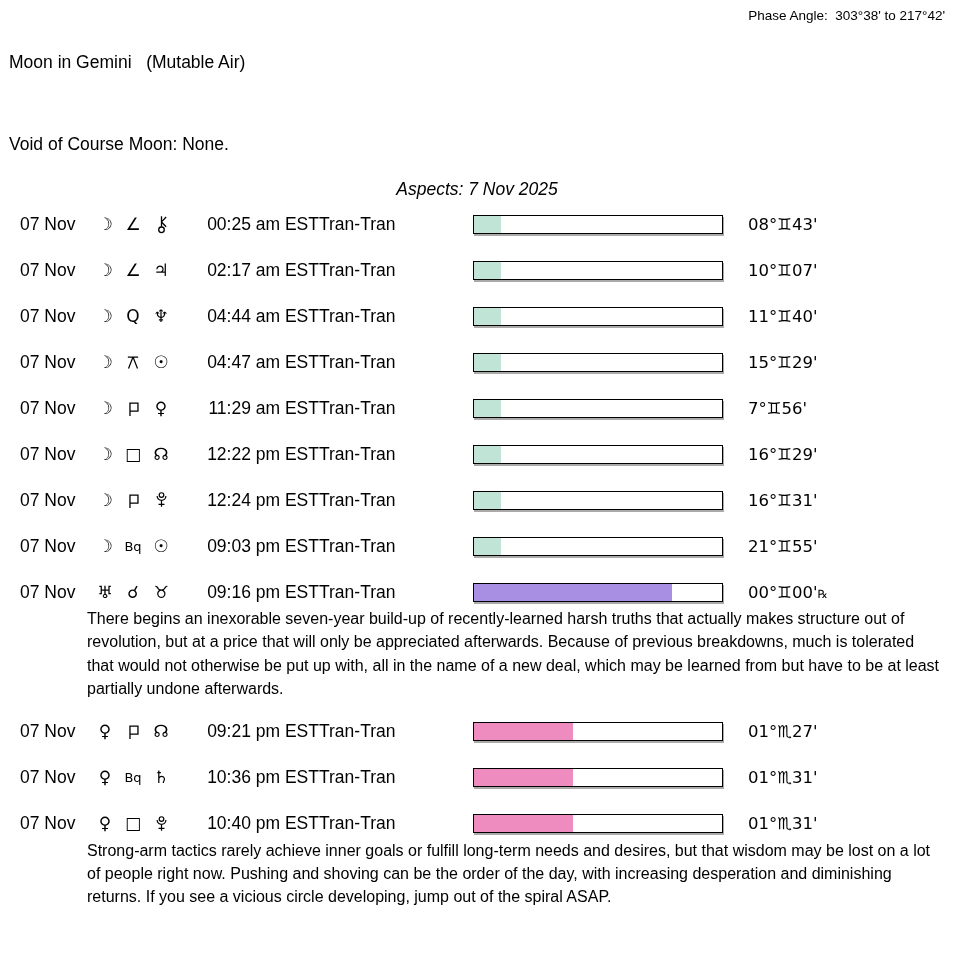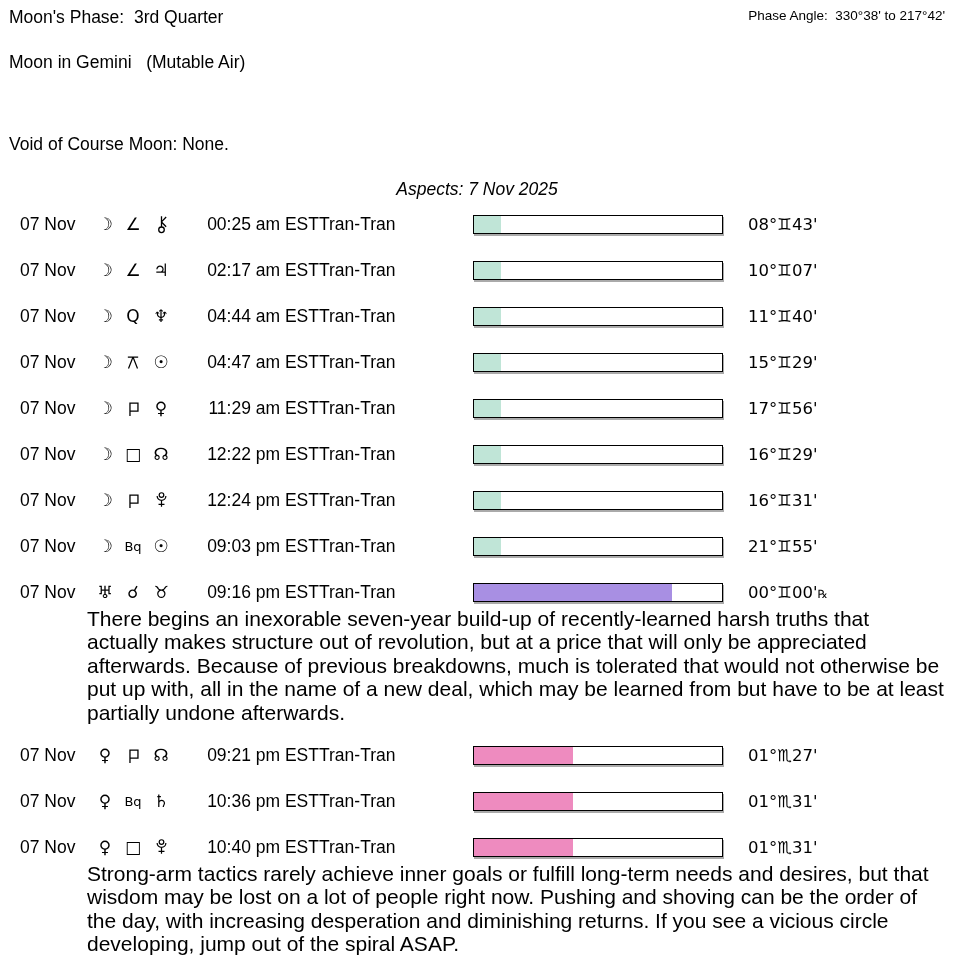--- a/index.html
+++ b/index.html
@@ -26,30 +26,29 @@
   .p2 { width:30px; }
   .g.sm { font-size:13px; }
   .time { width:143px;text-align:right; }
   .type { width:154px; }
   .bar { width:248px; height:17px; border:1px solid #000; background:#fff;
          box-shadow:1px 2px 0 #aaa; display:block; position:relative; }
   .fill { display:block; height:100%; }
   .pos { padding-left:25px; font-family:"DejaVu Sans",sans-serif; font-size:16.5px; white-space:pre; }
   .rx { font-size:11.5px; }
 
-  .note { margin:-8px 0 8px 75px; width:858px; font-size:21px; line-height:23.4px; }
+  .note { margin:-8px 0 8px 75px; width:858px; font-size:16px; line-height:23.4px; }
 </style>
 </head>
 <body>
 
 <div class="page">
-  <div class="hdr-line hdr-1">Moon's Phase:  3rd Quarter</div>
   <div class="hdr-line hdr-2">Moon in Gemini   (Mutable Air)</div>
   <div class="hdr-line hdr-3">Void of Course Moon: None.</div>
-  <div class="phase-angle">Phase Angle:  330°38' to 217°42'</div>
+  <div class="phase-angle">Phase Angle:  303°38' to 217°42'</div>
 
   <div class="title">Aspects: 7 Nov 2025</div>
 
   <div class="list">
       <div class="aspect-row">
     <span class="c date">07 Nov</span>
     <span class="c g p1">☽</span>
     <span class="c g asp">∠</span>
     <span class="c g p2"><svg viewBox="0 0 14 20" width="13" height="19">
             <g fill="none" stroke="#000" stroke-width="1.4">
@@ -111,21 +110,21 @@
             <g fill="none" stroke="#000" stroke-width="1.4">
               <path d="M3.2 2.2h8.6v8.6H3.2zM3.2 10.8v5.2"></path>
             </g>
           </svg></span>
     <span class="c g p2">♀</span>
     <span class="c time">11:29 am EST</span>
     <span class="c type">Tran-Tran</span>
     <span class="c bar">
       <span class="fill" style="width: 11%; background: rgb(192, 229, 215);"></span>
     </span>
-    <span class="c pos">17°♊56'</span>
+    <span class="c pos">7°♊56'</span>
   </div>
       <div class="aspect-row">
     <span class="c date">07 Nov</span>
     <span class="c g p1">☽</span>
     <span class="c g asp">□</span>
     <span class="c g p2">☊</span>
     <span class="c time">12:22 pm EST</span>
     <span class="c type">Tran-Tran</span>
     <span class="c bar">
       <span class="fill" style="width: 11%; background: rgb(192, 229, 215);"></span>

